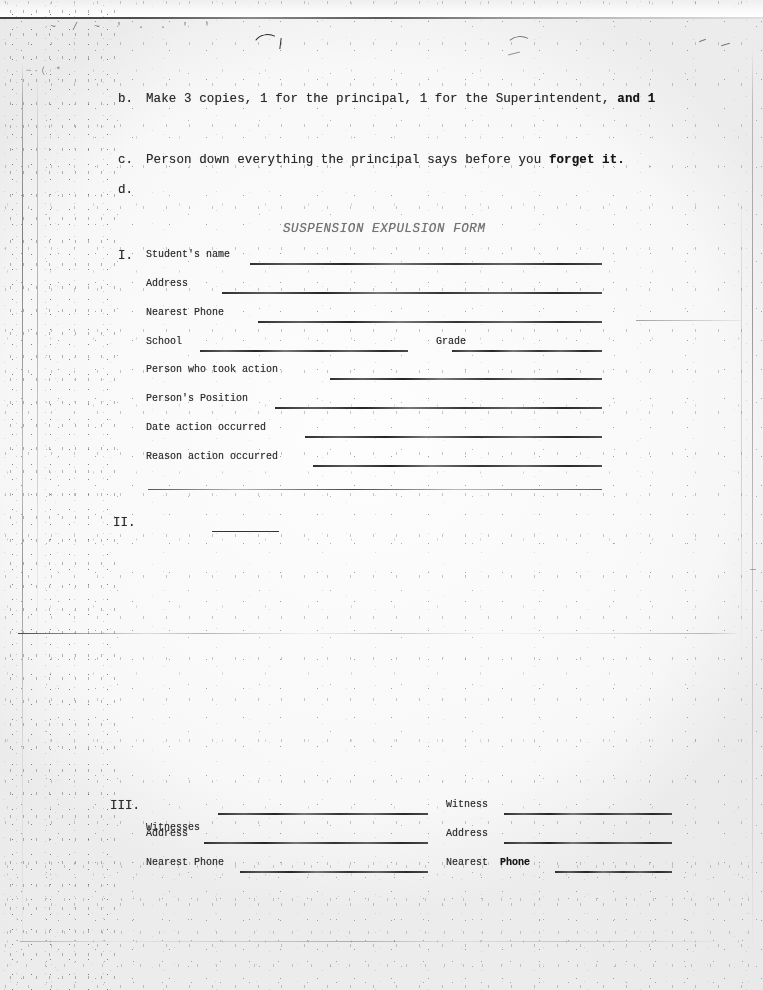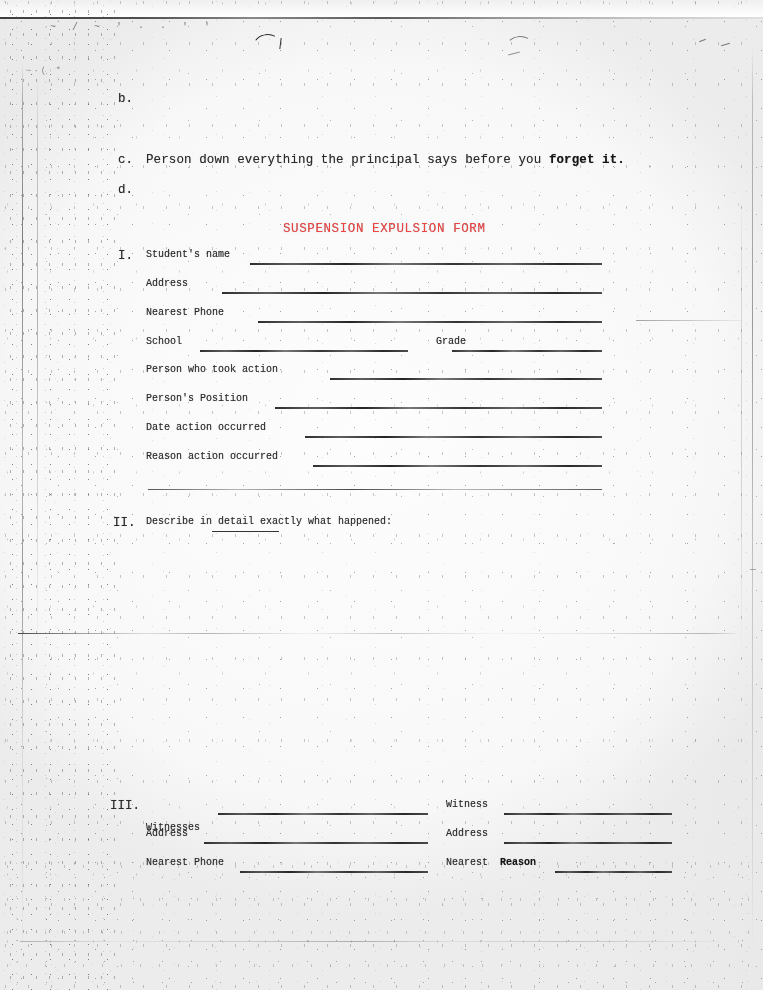--- a/index.html
+++ b/index.html
@@ -199,21 +199,22 @@
   }
 
   
   .instr-marker { font-size: 12.5px; }
   .instr-line   { font-size: 12.5px; letter-spacing: .1px; }
   .bold-ink     { font-weight: bold; color: #141414; }
 
   .form-title {
     font-size: 12.5px;
     letter-spacing: .6px;
-    color: #ef4444;
+    color: #737373;
+    font-style: italic;
   }
 
   .sec-num { font-size: 12.5px; }
   .fld-label { font-size: 10px; color: #2b2b2b; }
 
   
   .rule {
     position: absolute;
     height: 2px;
     background: linear-gradient(90deg,
@@ -255,20 +256,21 @@
   <div class="artifact arc-b-tail"></div>
   <div class="artifact dust-dash d1"></div>
   <div class="artifact dust-dash d2"></div>
   <div class="artifact dust-dash d4"></div>
   <div class="artifact top-scribble">~ / ~   ' · · ' '</div>
   <div class="artifact corner-mark">~·( *</div>
 
   <div class="content">
 
     <div class="tx instr-marker" style="left:118px; top:92px;">b.</div>
+    <div class="tx instr-line" style="left:146px; top:92px;"><span>Make 3 copies, 1 for the principal, 1 for the Superintendent, </span><span class="bold-ink">and 1</span></div>
 
     <div class="tx instr-marker" style="left:118px; top:153px;">c.</div>
     <div class="tx instr-line" style="left:146px; top:153px;"><span>Person down everything the principal says before you </span><span class="bold-ink">forget it.</span></div>
 
     <div class="tx instr-marker" style="left:118px; top:183px;">d.</div>
 
     <div class="tx form-title" style="left:283px; top:222px;">SUSPENSION EXPULSION FORM</div>
 
     <div class="tx sec-num" style="left:118px; top:249px;">I.</div>
 
@@ -295,21 +297,20 @@
 
     <div class="tx fld-label" style="left:146px; top:422px;">Date action occurred</div>
     <div class="rule" style="left:305px; top:436px; width:297px;"></div>
 
     <div class="tx fld-label" style="left:146px; top:451px;">Reason action occurred</div>
     <div class="rule" style="left:313px; top:465px; width:289px;"></div>
 
     <div class="rule thin" style="left:148px; top:489px; width:454px;"></div>
 
     <div class="tx sec-num" style="left:113px; top:516px;">II.</div>
-    <div class="tx fld-label" style="left:146px; top:516px;"><span>Describe </span><span style="position:relative;"><span>in detail</span></span><span> exactly what happened:</span></div>
     <div class="underline-word" style="left:212px; top:531px; width:67px;"></div>
 
     <div style="position:absolute; left:146px; top:540px; width:456px; height:240px;"></div>
 
     <div class="tx sec-num" style="left:110px; top:799px;">III.</div>
 
     <div class="tx fld-label" style="left:146px; top:822px;">Witnesses</div>
     <div class="rule" style="left:218px; top:813px; width:210px;"></div>
 
     <div class="tx fld-label" style="left:146px; top:828px;">Address</div>
@@ -317,21 +318,21 @@
 
     <div class="tx fld-label" style="left:146px; top:857px;">Nearest Phone</div>
     <div class="rule" style="left:240px; top:871px; width:188px;"></div>
 
     <div class="tx fld-label" style="left:446px; top:799px;">Witness</div>
     <div class="rule" style="left:504px; top:813px; width:168px;"></div>
 
     <div class="tx fld-label" style="left:446px; top:828px;">Address</div>
     <div class="rule" style="left:504px; top:842px; width:168px;"></div>
 
-    <div class="tx fld-label" style="left:446px; top:857px;"><span>Nearest</span><span>  </span><span class="bold-ink">Reason</span></div>
+    <div class="tx fld-label" style="left:446px; top:857px;"><span>Nearest</span><span>  </span><span class="bold-ink">Phone</span></div>
     <div class="rule" style="left:555px; top:871px; width:117px;"></div>
 
   </div>
 
   <div class="speckle"></div>
   <div class="speckle s2"></div>
   <div class="speckle left-heavy"></div>
   <div class="speckle bottom-heavy"></div>
 
 </div>

